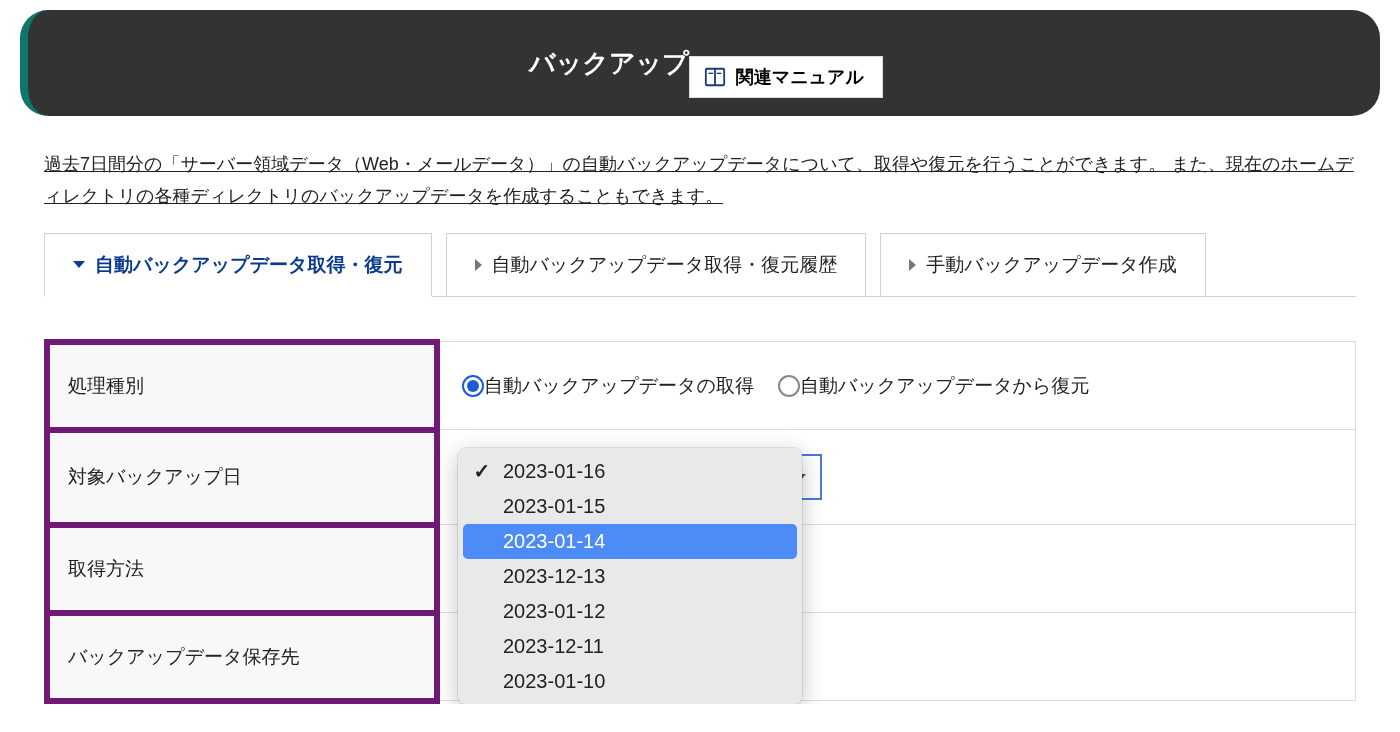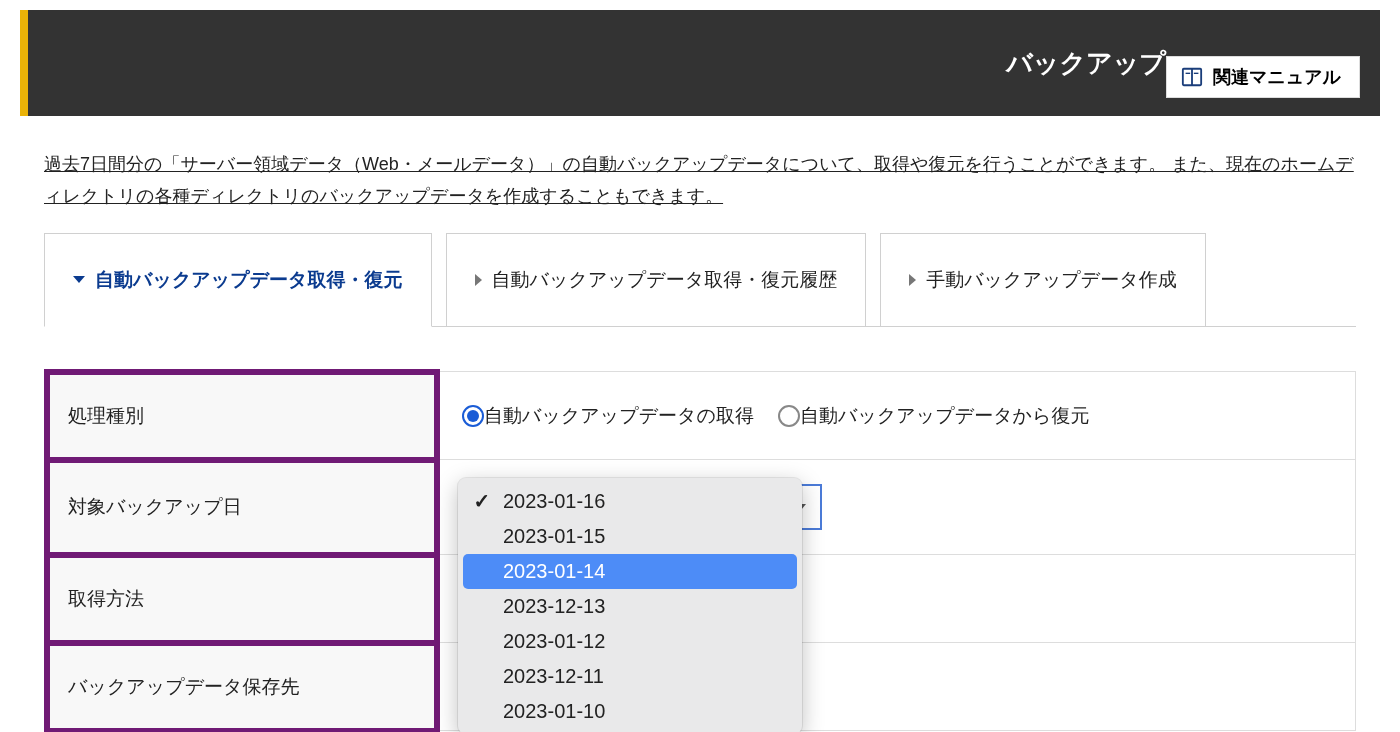--- a/index.html
+++ b/index.html
@@ -11,23 +11,24 @@
       font-family: -apple-system, BlinkMacSystemFont, "Hiragino Sans", "Hiragino Kaku Gothic ProN", Meiryo, sans-serif;
       background: #fff;
       font-size: 18px;
       color: #222;
     }
     .header-bar {
       background: #333333;
       margin: 10px 20px 0 20px;
       display: flex;
       align-items: center;
-      justify-content: flex-end;
+      justify-content: center;
       padding: 18px 20px 18px 0;
-      border-left: 8px solid #eab308;
+      border-left: 8px solid #0f766e;
+      border-radius: 28px;
     }
     .header-title {
       color: #fff;
       font-size: 26px;
       font-weight: bold;
       padding-left: 24px;
     }
     .manual-button {
       background: #fff;
       border: 1px solid #ddd;
@@ -55,21 +56,21 @@
       text-decoration: underline;
     }
     .tabs {
       display: flex;
       gap: 14px;
       border-bottom: 1px solid #d0d0d0;
     }
     .tab {
       border: 1px solid #d0d0d0;
       border-bottom: none;
-      padding: 33px 28px;
+      padding: 18px 28px;
       font-size: 19px;
       cursor: pointer;
       display: flex;
       align-items: center;
       gap: 10px;
       background: #fff;
       position: relative;
     }
     .tab.active {
       color: #0b3b8f;

